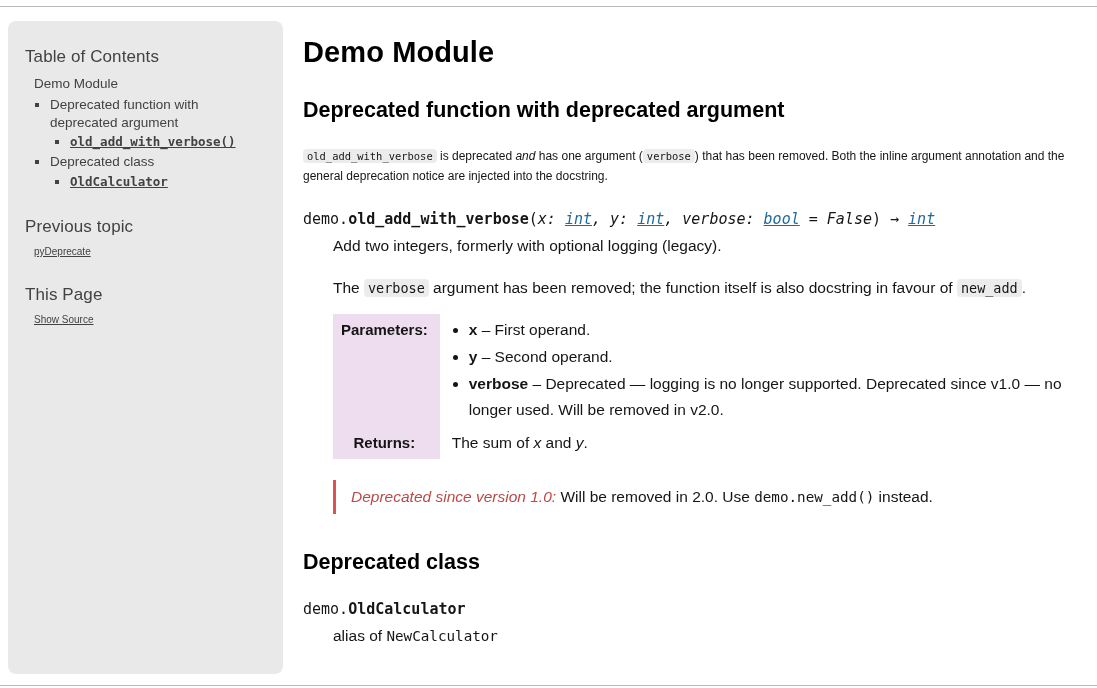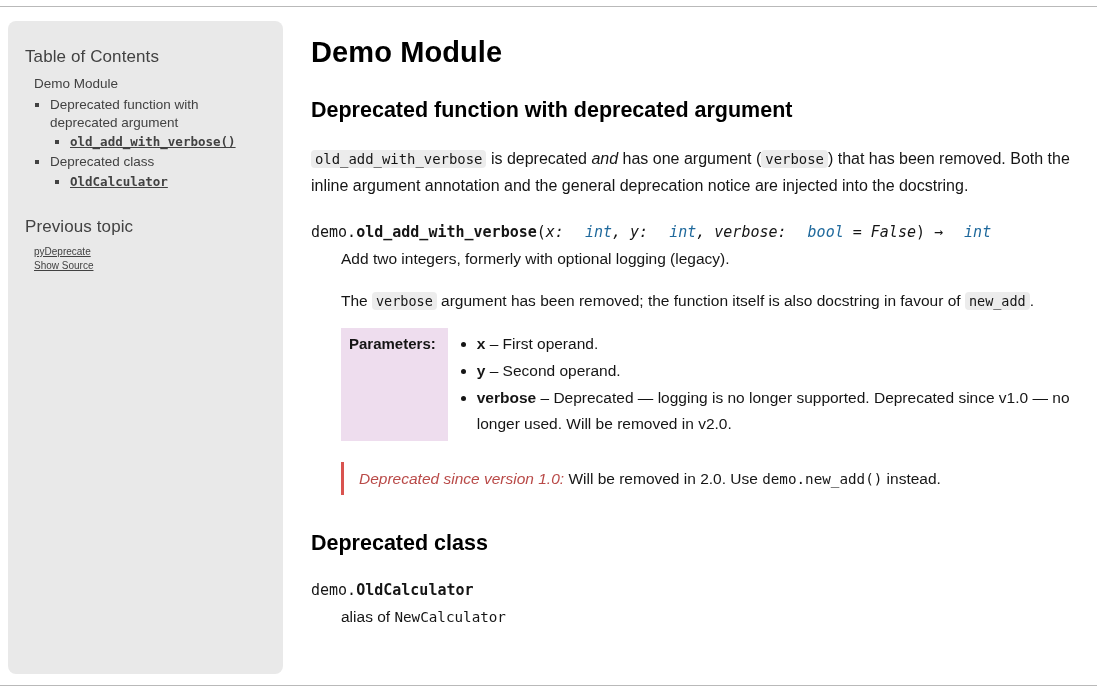--- a/index.html
+++ b/index.html
@@ -17,21 +17,21 @@
   body{
     width:1097px;height:688px;overflow:hidden;background:#fff;
     font-family:"Liberation Sans",sans-serif;color:#151515;
   }
   .top-rule{height:7px;border-bottom:1px solid var(--rule-color);}
   .bottom-rule{border-top:1px solid var(--rule-color);margin-top:5px;height:7px;}
   .layout{display:flex;height:673px;align-items:flex-start;}
 
   
   .sidebar{
-    width:275px;min-width:275px;height:653px;margin:14px 8px 0 8px;
+    width:275px;min-width:275px;height:653px;margin:14px 0 0 8px;
     background:var(--sidebar-bg);border-radius:8px;padding:12px 14px 14px 9px;
     color:var(--sidebar-text);
   }
   .sidebar h3{
     font-size:17px;font-weight:500;color:var(--sidebar-text);
     margin:26px 0 8px 8px;letter-spacing:.1px;
   }
   .sidebar h3.first{margin-top:14px;}
   .sidebar a{color:var(--sidebar-text);text-decoration:none;cursor:pointer;}
   .toc{font-size:13.5px;line-height:1.32;}
@@ -45,21 +45,21 @@
   .sidebar p{margin:0 0 0 17px;font-size:10px;line-height:1.4;text-decoration:underline;}
 
   
   main{flex:1;margin-left:20px;padding-right:8px;min-width:0;}
   h1{
     font-size:29px;font-weight:600;color:#000;margin:27px 0 0 0;line-height:1.25;
     letter-spacing:.1px;
   }
   h2{font-size:21.5px;font-weight:600;color:#000;margin:27px 0 0 0;line-height:1.3;}
   h2.second{margin-top:35px;}
-  p.body-text{font-size:16px;line-height:1.68;margin:21px 0 0 0;}
+  p.body-text{font-size:12px;line-height:1.68;margin:21px 0 0 0;}
 
   dl{margin:0;}
   dt.sig{
     font-family:"DejaVu Sans Mono",monospace;font-size:15px;margin:21px 0 0 0;
     line-height:1.5;white-space:nowrap;
   }
   dd{margin:3px 0 0 30px;}
   dd p{font-size:15.5px;line-height:1.68;margin:0;}
   dd p.spaced{margin-top:16px;}
 
@@ -68,21 +68,21 @@
   .seg-em{font-style:italic;}
   .seg-b{font-weight:700;}
   .seg-em-red{font-style:italic;color:var(--deprecated-red);}
   .seg-code{
     font-family:"DejaVu Sans Mono",monospace;font-size:87%;
     background:var(--inline-code-bg);padding:1px 4px;border-radius:4px;
   }
   .seg-mono{font-family:"DejaVu Sans Mono",monospace;font-size:92%;}
   .seg-mono-b{font-family:"DejaVu Sans Mono",monospace;font-weight:700;}
   .seg-mono-i{font-family:"DejaVu Sans Mono",monospace;font-style:italic;}
-  .seg-link-mono-i{font-family:"DejaVu Sans Mono",monospace;font-style:italic;color:var(--link-blue);cursor:pointer;margin-left:12px;}
+  .seg-link-mono-i{font-family:"DejaVu Sans Mono",monospace;font-style:italic;color:var(--link-blue);text-decoration:underline;cursor:pointer;}
   .sig .seg-mono,.sig .seg-mono-b,.sig .seg-mono-i,
   .sig .seg-link-mono,.sig .seg-link-mono-i{font-size:inherit;}
 
   
   table.field-list{
     border-collapse:collapse;margin:13px 0 0 0;font-size:15.5px;
   }
   table.field-list th{
     background:var(--field-label-bg);text-align:center;vertical-align:top;
     padding:3px 12px 3px 8px;font-weight:700;white-space:nowrap;font-size:15px;
@@ -129,20 +129,21 @@
               <a class="mono-b">OldCalculator</a>
             </li>
           </ul>
         </li>
       </ul>
     </div>
     <h3>Previous topic</h3>
     <p>
       <a>pyDeprecate</a>
     </p>
+    <h3>This Page</h3>
     <p>
       <a>Show Source</a>
     </p>
   </aside>
 
   <main>
     <h1>Demo Module</h1>
 
     <h2>Deprecated function with deprecated argument</h2>
 
@@ -159,20 +160,24 @@
               <tr>
             <th>Parameters:</th>
             <td>
               <ul>
                     <li><span class="seg-b">x</span><span class="seg-t"> – First operand.</span></li>
                     <li><span class="seg-b">y</span><span class="seg-t"> – Second operand.</span></li>
                     <li><span class="seg-b">verbose</span><span class="seg-t"> – Deprecated — logging is no longer supported. Deprecated since v1.0 — no longer used. Will be removed in v2.0.</span></li>
                   </ul>
             </td>
           </tr>
+          <tr>
+            <th>Returns:</th>
+            <td><span class="seg-t">The sum of </span><span class="seg-em">x</span><span class="seg-t"> and </span><span class="seg-em">y</span><span class="seg-t">.</span></td>
+          </tr>
         </tbody>
           </table>
 
         <div class="deprecated"><span class="seg-em-red">Deprecated since version 1.0: </span><span class="seg-t">Will be removed in 2.0. Use </span><span class="seg-mono">demo.new_add()</span><span class="seg-t"> instead.</span></div>
       </dd>
     </dl>
 
     <h2 class="second">Deprecated class</h2>
 
 

